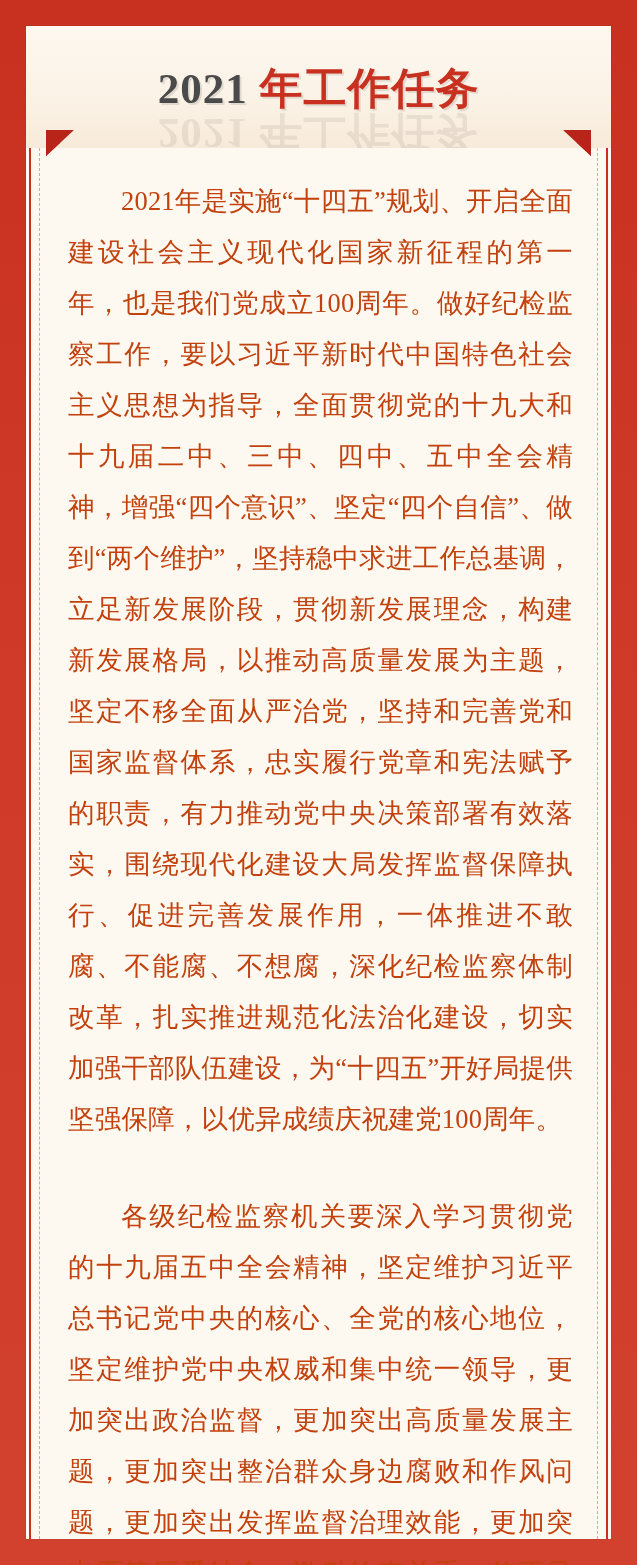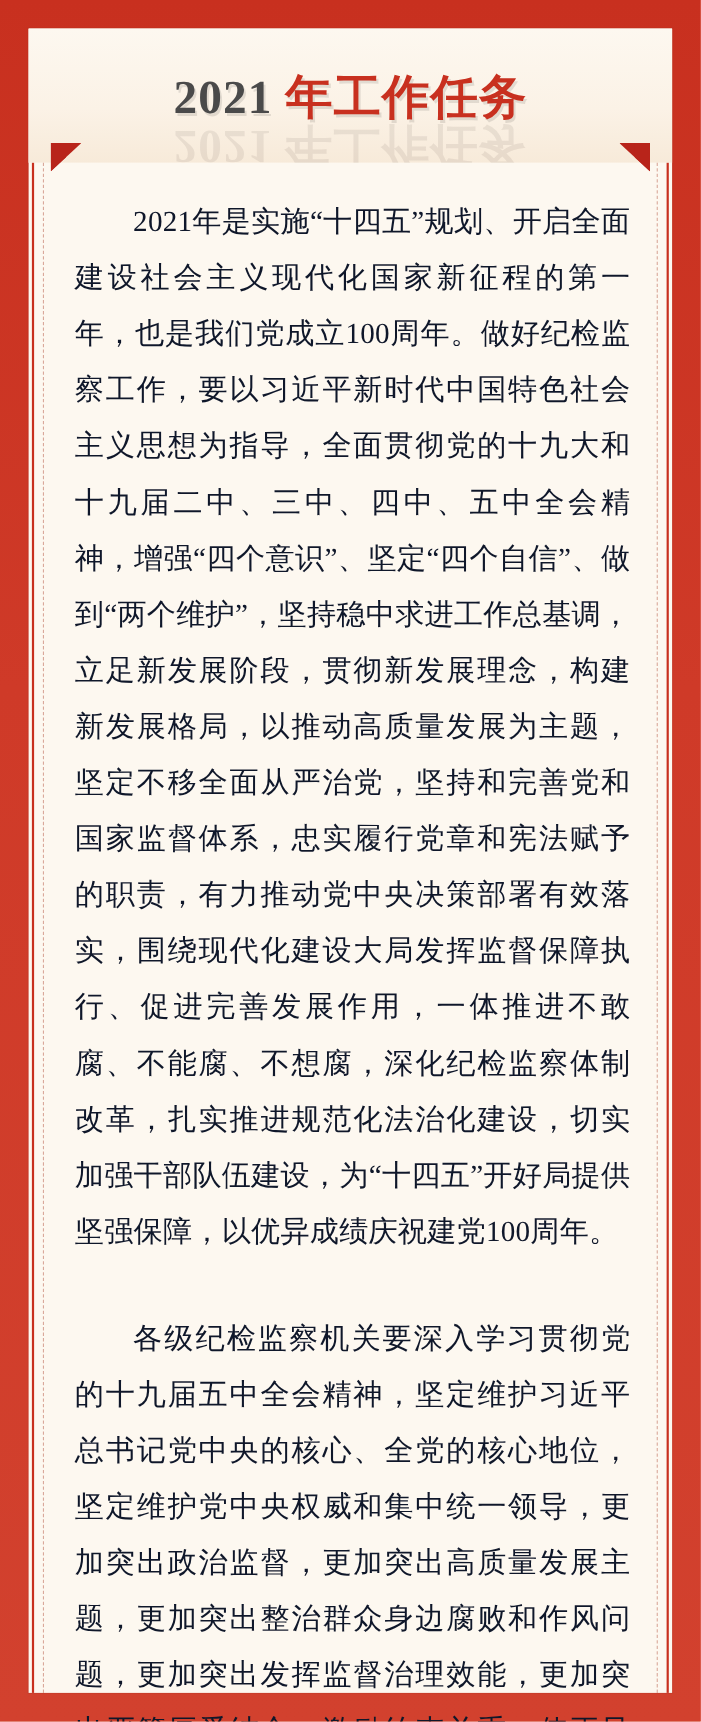--- a/index.html
+++ b/index.html
@@ -133,21 +133,21 @@
   .content {
     position: absolute;
     left: 42px;
     top: 150px;
     width: 505px;
   }
   .para {
     font-family: "Liberation Serif", serif;
     font-size: 26.5px;
     line-height: 51px;
-    color: #0f172a;
+    color: #c2410c;
     text-align: justify;
     text-justify: inter-ideograph;
     text-indent: 2em;
     margin: 0 0 46px 0;
     letter-spacing: 0.2px;
   }
 </style>
 </head>
 <body>
 

